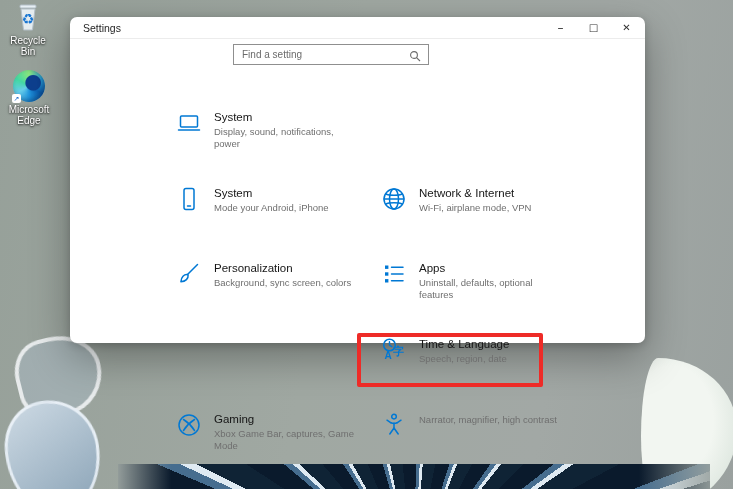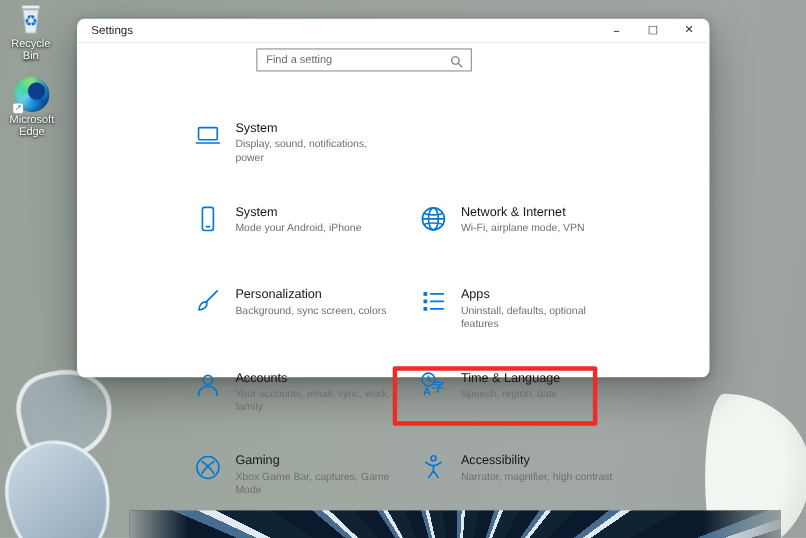--- a/index.html
+++ b/index.html
@@ -170,30 +170,20 @@
         <line x1="10.5" y1="6.2" x2="22" y2="6.2"></line>
         <line x1="10.5" y1="13" x2="22" y2="13"></line>
         <line x1="10.5" y1="19.8" x2="22" y2="19.8"></line>
       </svg>
       <div>
         <div class="t-title">Apps</div>
         <div class="t-sub">Uninstall, defaults, optional features</div>
       </div>
     </div>
 
-    <div class="tile c1 r4">
-      <svg class="ticon t-icon" width="26" height="26" viewBox="0 0 26 26">
-        <circle cx="13" cy="8.5" r="4.2"></circle>
-        <path d="M4.5 22.5 c0 -5.2 3.8 -8.4 8.5 -8.4 s8.5 3.2 8.5 8.4"></path>
-      </svg>
-      <div>
-        <div class="t-title">Accounts</div>
-        <div class="t-sub">Your accounts, email, sync, work, family</div>
-      </div>
-    </div>
 
     <div class="tile c2 r4">
       <svg class="ticon t-icon" width="26" height="26" viewBox="0 0 26 26">
         <circle cx="8.5" cy="8" r="5.8"></circle>
         <path d="M8.5 4.8 v3.4 l2.3 1.4"></path>
         <text x="3.5" y="22" font-size="10" font-weight="bold">A</text>
         <text x="12" y="18" font-size="11" font-weight="bold">字</text>
       </svg>
       <div>
         <div class="t-title">Time &amp; Language</div>
@@ -215,21 +205,20 @@
 
     <div class="tile c2 r5">
       <svg class="ticon t-icon" width="26" height="26" viewBox="0 0 26 26">
         <circle cx="13" cy="4.6" r="2.3"></circle>
         <path d="M6 8.2 l4 2.6 M20 8.2 l-4 2.6"></path>
         <path d="M10 10.8 c2 0.8 4 0.8 6 0"></path>
         <line x1="13" y1="11" x2="13" y2="16"></line>
         <path d="M13 16 l-4.2 6 M13 16 l4.2 6"></path>
       </svg>
       <div>
-        <div class="t-title">Accessibility</div>
         <div class="t-sub">Narrator, magnifier, high contrast</div>
       </div>
     </div>
 
     <div class="highlight-red"></div>
   </div>
 
 </div>
 
 </body></html>

